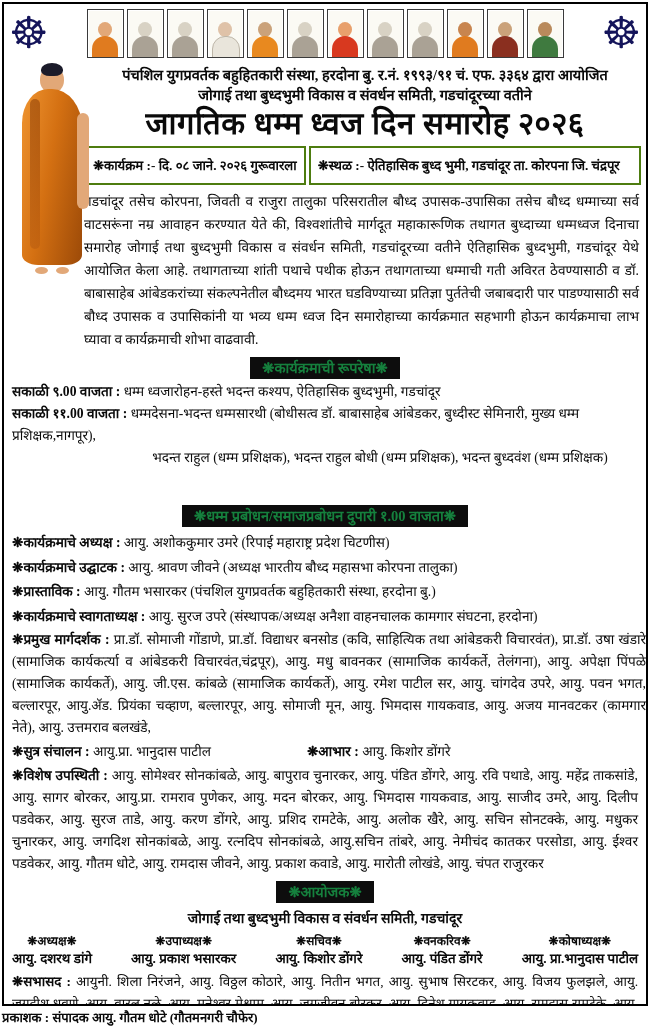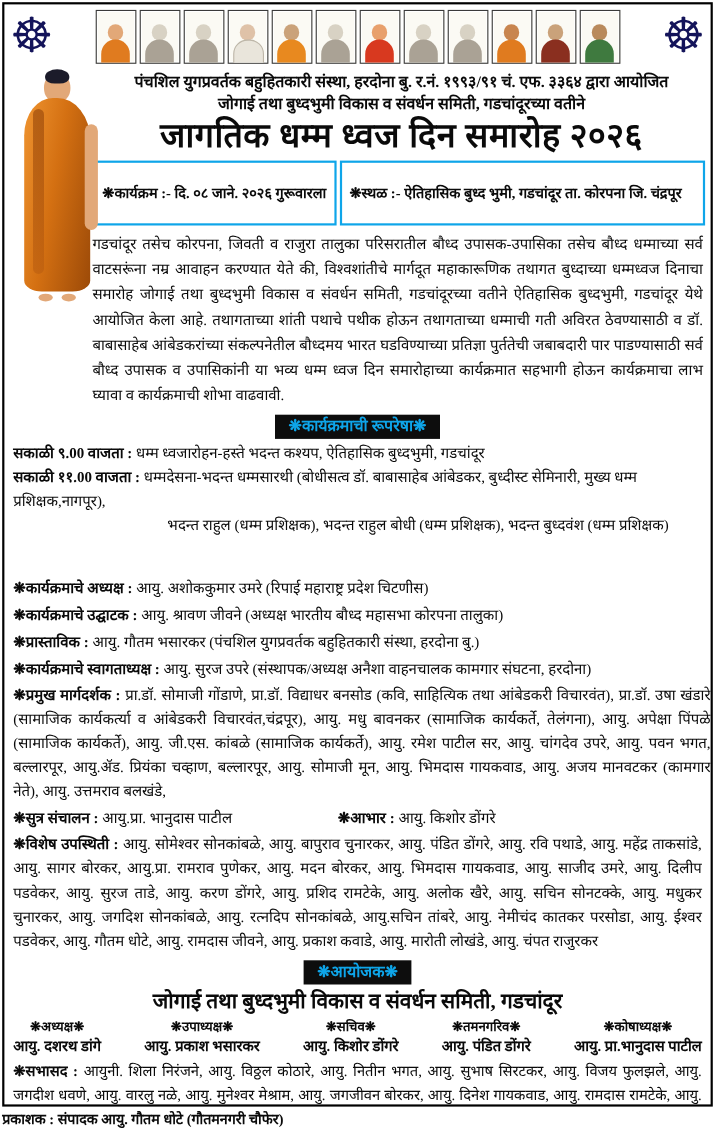--- a/index.html
+++ b/index.html
@@ -47,41 +47,41 @@
   .buddha .feet i { display:block; width:13px; height:7px; background:#e2a878; border-radius:50%; }
 
   
   .masthead { margin:4px 6px 0 86px; text-align:center; }
   .org-line { font-size:14.5px; font-weight:bold; line-height:20px; }
   .committee-line { font-size:14.5px; font-weight:bold; line-height:20px; }
   .main-title { font-size:31px; font-weight:bold; line-height:38px; letter-spacing:.5px; }
 
   
   .event-row { display:flex; gap:3px; margin:3px 5px 0 80px; }
-  .event-box { border:2px solid #0ea5e9; font-size:13.2px; font-weight:bold; line-height:21px;
-               padding:17px 7px; white-space:nowrap; }
+  .event-box { border:2px solid #4d7c0f; font-size:13.2px; font-weight:bold; line-height:21px;
+               padding:7px 7px; white-space:nowrap; }
   .event-box.grow { flex:1; white-space:normal; }
 
   
   .intro { margin:5px 7px 0 80px; font-size:13.6px; line-height:23px; text-align:justify; }
   .badge-row { text-align:center; margin-top:6px; }
-  .badge { display:inline-block; background:#0d0d0d; color:#0ea5e9; font-weight:bold;
+  .badge { display:inline-block; background:#0d0d0d; color:#15803d; font-weight:bold;
            font-size:14.5px; line-height:20px; padding:1px 12px; }
   .sched { margin:2px 8px 0 8px; font-size:13.6px; line-height:22px; }
   .sched .indent { padding-left:110px;text-align:center; }
   .gap { height:30px; }
   b.lbl { font-weight:bold; }
   .roles { margin:4px 0 0 8px; }
   .role-line { font-size:13.6px; line-height:24.5px; text-align:justify; }
   .role-line.multi { line-height:22px; }
   .anchor-row { display:flex; gap:96px; margin:1px 8px 0 8px; font-size:13.6px; line-height:24px; }
   .special { margin:1px 8px 0 8px; font-size:13.6px; line-height:22px; text-align:justify; }
 
   
-  .committee-name { text-align:center; font-size:19px; font-weight:bold; line-height:25px; margin-top:3px; }
+  .committee-name { text-align:center; font-size:14px; font-weight:bold; line-height:25px; margin-top:3px; }
   .officers { display:flex; justify-content:space-between; padding:2px 8px 0 8px; }
   .officer { text-align:center; }
   .officer .role { font-size:12px; font-weight:bold; line-height:16px; }
   .officer .name { font-size:13.4px; font-weight:bold; line-height:20px; white-space:nowrap; }
   .members { margin:2px 8px 0 8px; font-size:13.4px; line-height:21.5px; text-align:justify; }
 
   
   .footer { position:absolute; left:2px; bottom:2px; font-size:13px; font-weight:bold; line-height:20px; }
 </style>
 </head>
@@ -159,20 +159,23 @@
       <span class="badge">❋कार्यक्रमाची रूपरेषा❋</span>
     </div>
     <div class="sched">
       <div><b class="lbl">सकाळी ९.00 वाजता :</b> <span>धम्म ध्वजारोहन-हस्ते भदन्त कश्यप, ऐतिहासिक बुध्दभुमी, गडचांदूर</span></div>
       <div><b class="lbl">सकाळी ११.00 वाजता :</b> <span>धम्मदेसना-भदन्त धम्मसारथी (बोधीसत्व डॉ. बाबासाहेब आंबेडकर, बुध्दीस्ट सेमिनारी, मुख्य धम्म प्रशिक्षक,नागपूर),</span></div>
       <div class="indent">भदन्त राहुल (धम्म प्रशिक्षक), भदन्त राहुल बोधी (धम्म प्रशिक्षक), भदन्त बुध्दवंश (धम्म प्रशिक्षक)</div>
     </div>
 
     <div class="gap"></div>
 
+    <div class="badge-row">
+      <span class="badge">❋धम्म प्रबोधन/समाजप्रबोधन दुपारी १.00 वाजता❋</span>
+    </div>
     <div class="roles">
       <div class="role-line"><b class="lbl">❋कार्यक्रमाचे अध्यक्ष :</b> <span>आयु. अशोककुमार उमरे (रिपाई महाराष्ट्र प्रदेश चिटणीस)</span></div>
       <div class="role-line"><b class="lbl">❋कार्यक्रमाचे उद्घाटक :</b> <span>आयु. श्रावण जीवने (अध्यक्ष भारतीय बौध्द महासभा कोरपना तालुका)</span></div>
       <div class="role-line"><b class="lbl">❋प्रास्ताविक :</b> <span>आयु. गौतम भसारकर (पंचशिल युगप्रवर्तक बहुहितकारी संस्था, हरदोना बु.)</span></div>
       <div class="role-line"><b class="lbl">❋कार्यक्रमाचे स्वागताध्यक्ष :</b> <span>आयु. सुरज उपरे (संस्थापक/अध्यक्ष अनैशा वाहनचालक कामगार संघटना, हरदोना)</span></div>
       <div class="role-line multi"><b class="lbl">❋प्रमुख मार्गदर्शक :</b> <span>प्रा.डॉ. सोमाजी गोंडाणे, प्रा.डॉ. विद्याधर बनसोड (कवि, साहित्यिक तथा आंबेडकरी विचारवंत), प्रा.डॉ. उषा खंडारे (सामाजिक कार्यकर्त्या व आंबेडकरी विचारवंत,चंद्रपूर), आयु. मधु बावनकर (सामाजिक कार्यकर्ते, तेलंगना), आयु. अपेक्षा पिंपळे (सामाजिक कार्यकर्ते), आयु. जी.एस. कांबळे (सामाजिक कार्यकर्ते), आयु. रमेश पाटील सर, आयु. चांगदेव उपरे, आयु. पवन भगत, बल्लारपूर, आयु.ॲड. प्रियंका चव्हाण, बल्लारपूर, आयु. सोमाजी मून, आयु. भिमदास गायकवाड, आयु. अजय मानवटकर (कामगार नेते), आयु. उत्तमराव बलखंडे,</span></div>
     </div>
     <div class="anchor-row">
       <span><b class="lbl">❋सुत्र संचालन :</b> <span>आयु.प्रा. भानुदास पाटील</span></span>
       <span><b class="lbl">❋आभार :</b> <span>आयु. किशोर डोंगरे</span></span>
@@ -190,21 +193,21 @@
       </div>
       <div class="officer">
         <div class="role">❋उपाध्यक्ष❋</div>
         <div class="name">आयु. प्रकाश भसारकर</div>
       </div>
       <div class="officer">
         <div class="role">❋सचिव❋</div>
         <div class="name">आयु. किशोर डोंगरे</div>
       </div>
       <div class="officer">
-        <div class="role">❋तमनगरिव❋</div>
+        <div class="role">❋वनकरिव❋</div>
         <div class="name">आयु. पंडित डोंगरे</div>
       </div>
       <div class="officer">
         <div class="role">❋कोषाध्यक्ष❋</div>
         <div class="name">आयु. प्रा.भानुदास पाटील</div>
       </div>
     </div>
     <div class="members"><b class="lbl">❋सभासद :</b> <span>आयुनी. शिला निरंजने, आयु. विठ्ठल कोठारे, आयु. नितीन भगत, आयु. सुभाष सिरटकर, आयु. विजय फुलझले, आयु. जगदीश धवणे, आयु. वारलु नळे, आयु. मुनेश्वर मेश्राम, आयु. जगजीवन बोरकर, आयु. दिनेश गायकवाड, आयु. रामदास रामटेके, आयु. मोहन सोनटक्के, आयु. विजय खोन्डे, आयु. भिमराव भगत, आयु. देवराव भगत, आयु. नामदेव लांडगे, आयु. भिमराव गुजर, आयु. भिमराव चापले, आयु. गणेश कांबळे, आयु. विनोद खाडे, आयु. पंढरी रामटेके, आयु. रविचंद्र वाघमारे, आयु. सिध्दार्थ कांबळे, आयु. रमेश सोनटक्के, आयु. सुनिल वालदे, आयु. सुरेश धोंगडे, आयु. गजानन ताकसांडे,आयु. शरद बोरकर, आयु. मारोती झोडे, आयुनी. संगीता झोडे, आयु. हंसराज ताकसांडे, आयु. चंदु दुरटकर, आयु. आकाश ताकसांडे, आयु. मंगेश नगराळे, आयु. मधुकर खाडे, आयुनी. श्वेता लोणारे, आयु. सुनिल पाटील, आयु. निलेश रामटेके, आयु. विष्णुदास गजभिये, आयु. विजय वैरागडे, आयु. संजय वैरागडे, आयु. राजु कांबळे, आयु. सुनिल फुलझले, आयुनी. उज्वला खाडे, आयुनी. वनमाला दिलीप नरवाडे, आयुनी. मंजुषा ताकसांडे, आयुनी. रेखा फुलझले, आयुनी. सारीका सोनटक्के, आयुनी. रूपीका वानखेडे, आयुनी. पौर्णिमा उमरे, आयुनी. पौर्णिमा भासारकर, आयुनी. पार्वताबाई वैरागडे, आयु. नरेंद्र वानखेडे, आयु. शंकर भगत, आयु. रविदास करमनकर, आयु. दर्शन बदरे, आयु. जयभारत धोटे, आयु. चंद्रभान डोंगरे, आयु. सुरेश मुन,आयु. बोधीकिर्ति नरवाडे, आयु. विजय चुनारकर, आयु. आशय बोरकर.</span></div>
 
   </div>

